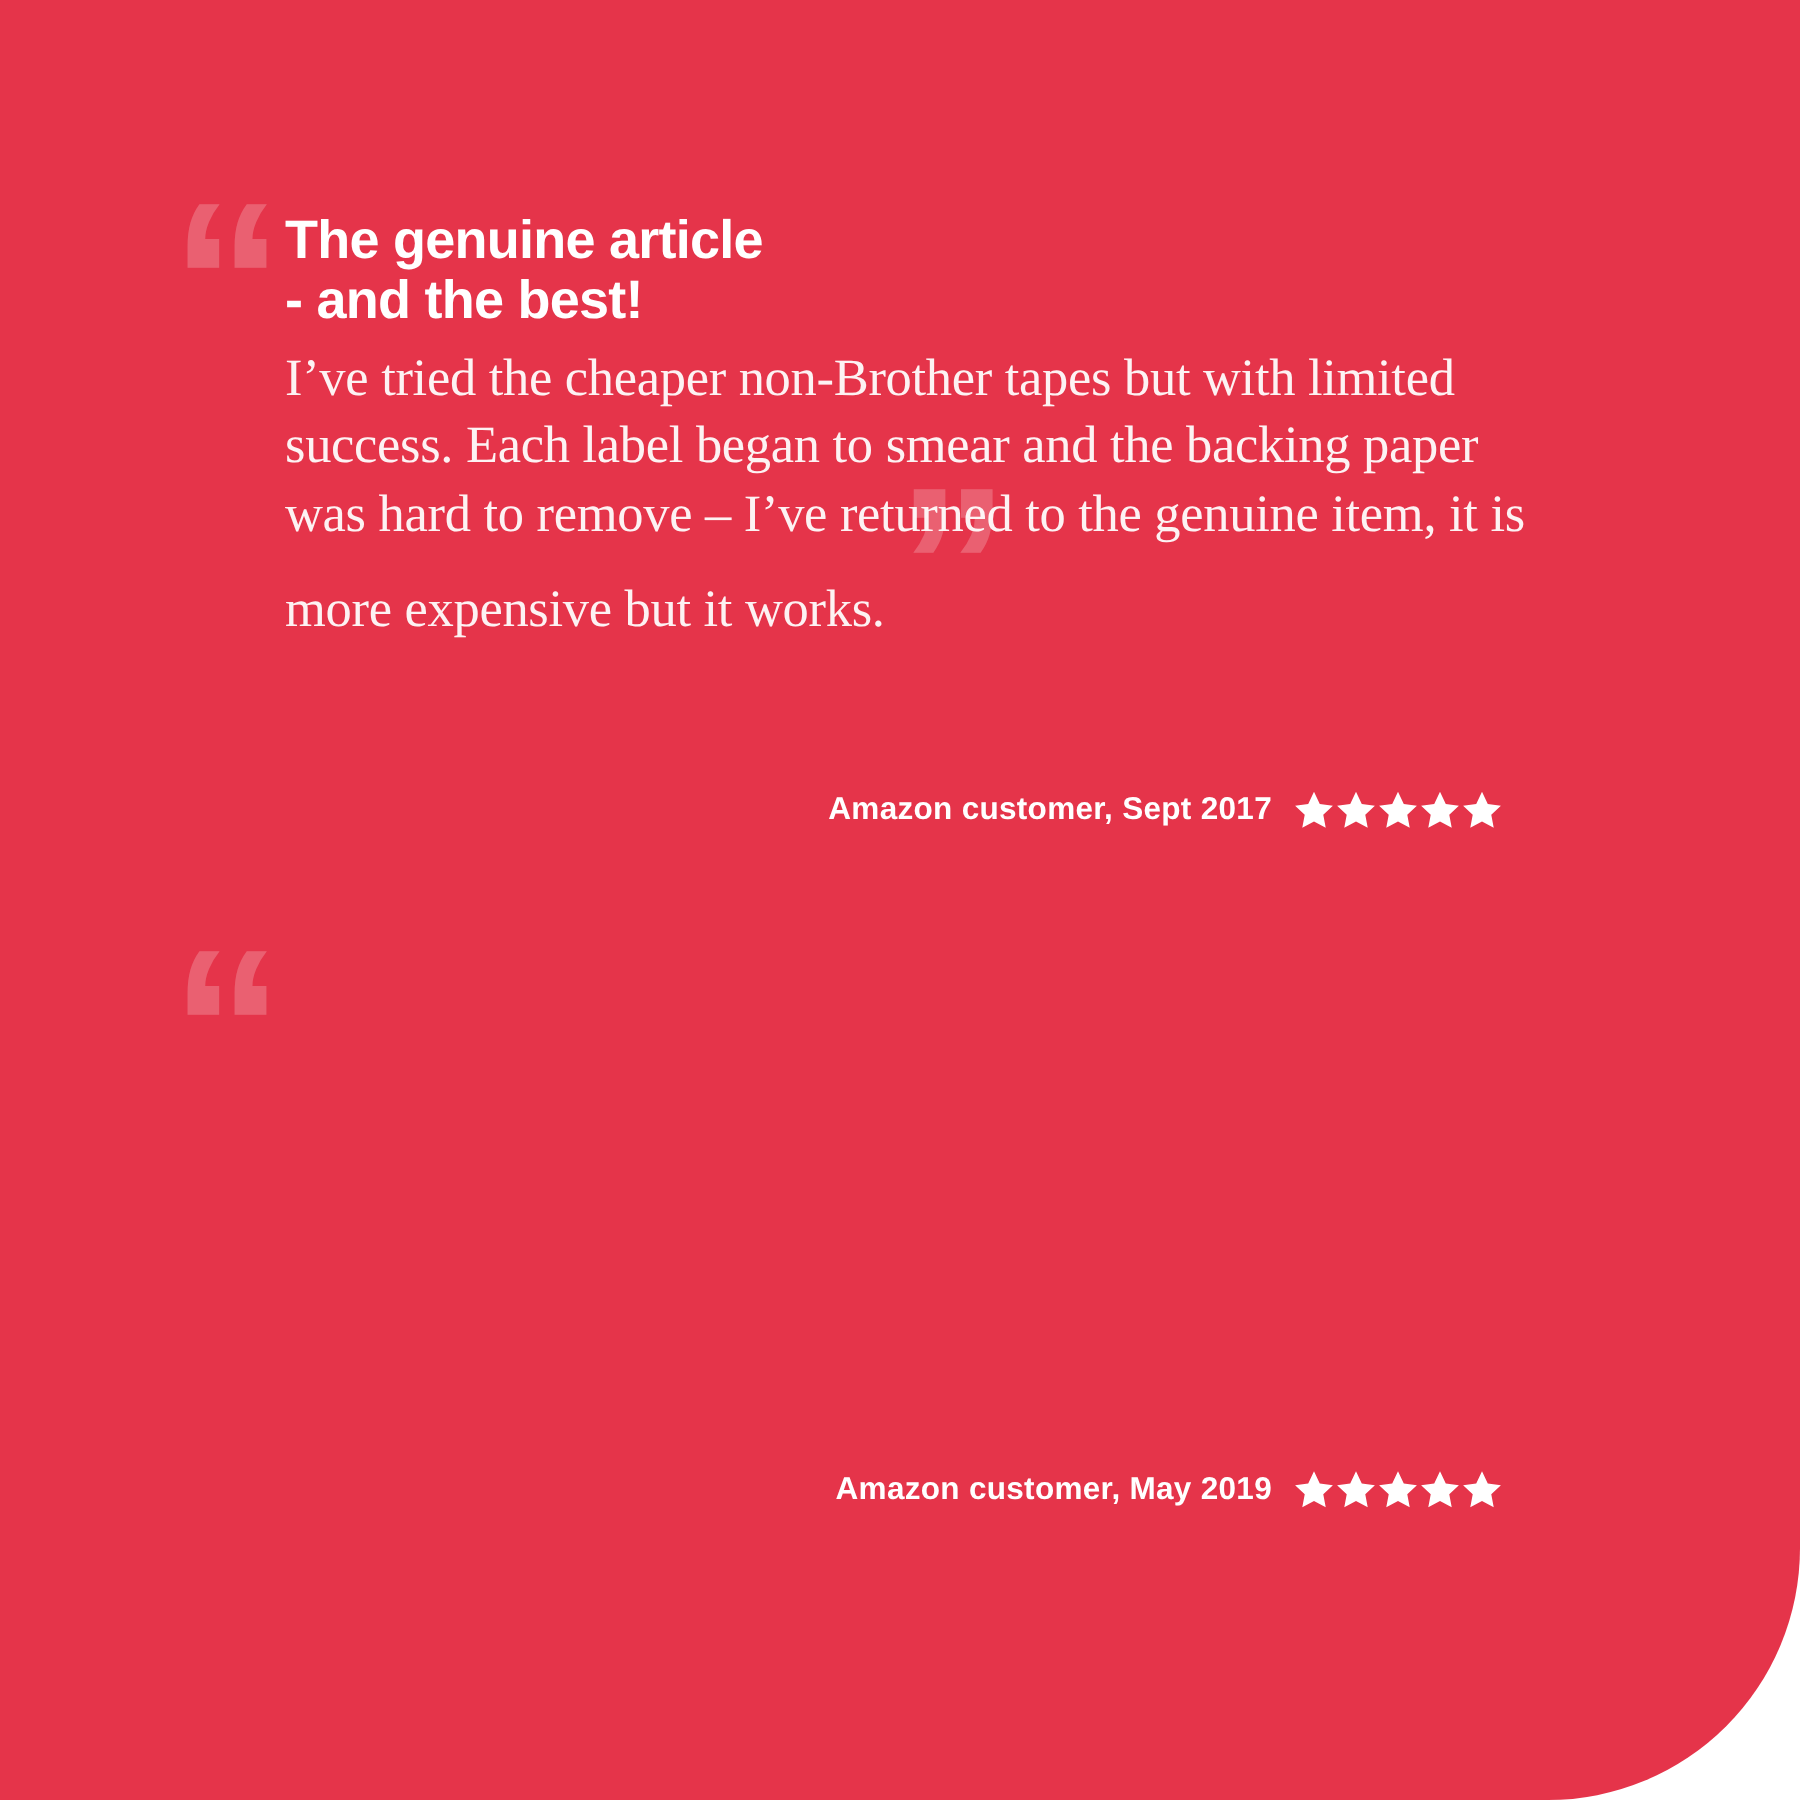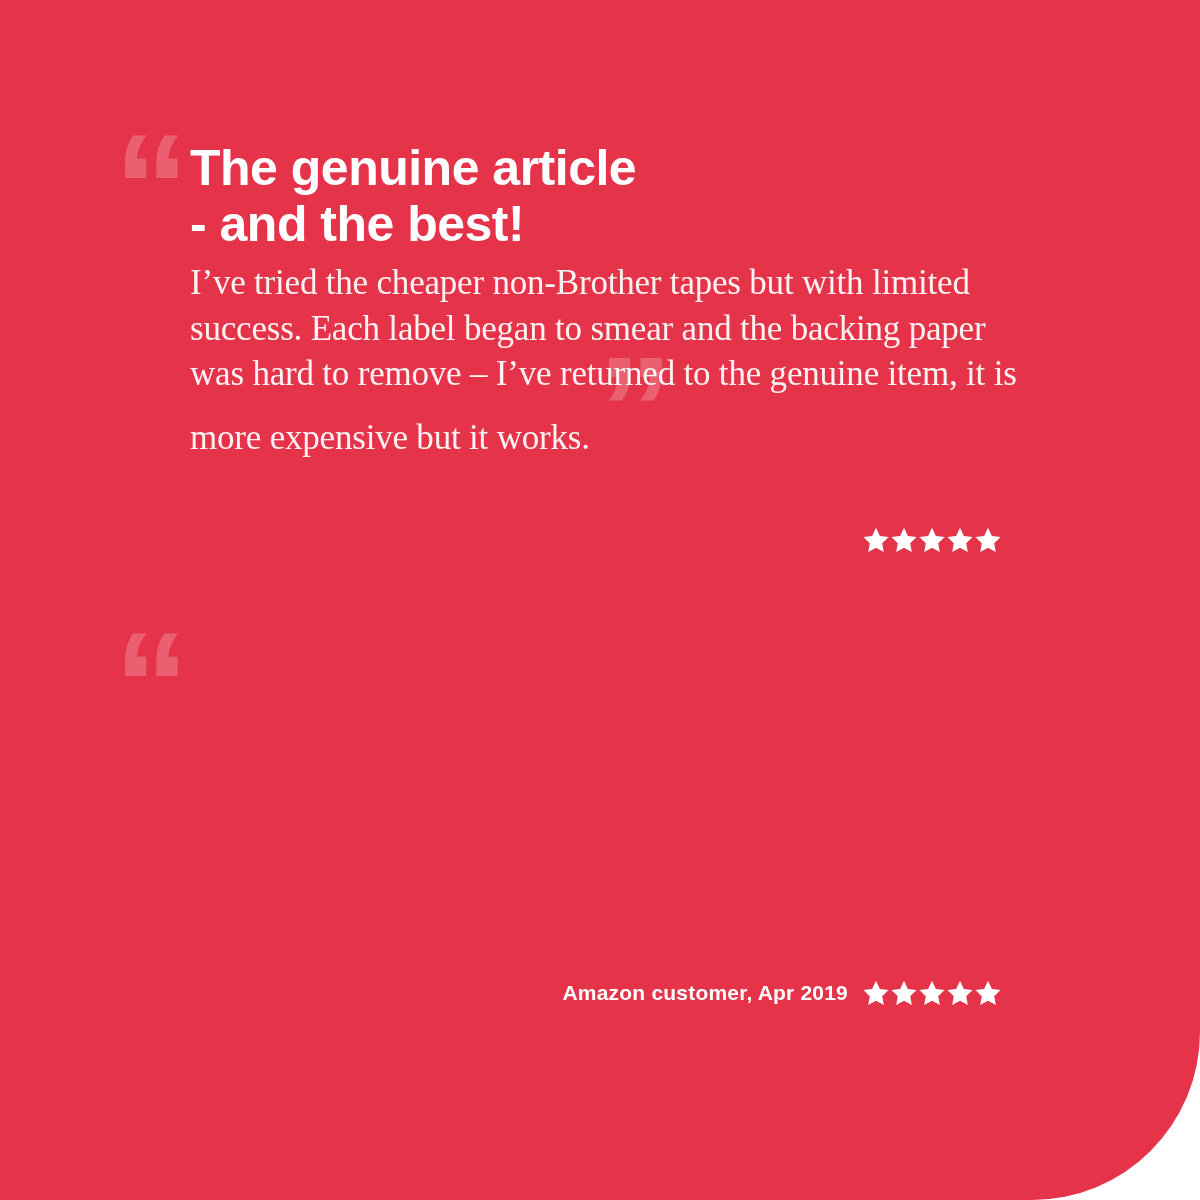--- a/index.html
+++ b/index.html
@@ -71,21 +71,21 @@
 
   .review-body {
     margin-left: 72px;
   }
 
   .review-heading {
     margin: 0;
     color: #ffffff;
     font-family: "Liberation Sans", sans-serif;
     font-weight: 700;
-    font-size: 50px;
+    font-size: 36px;
     line-height: 1.12;
     letter-spacing: -0.5px;
     white-space: pre-line;
   }
 
   .review-text {
     margin: 6px 0 0 0;
     color: #fdf2f3;
     font-family: Liberation Serif, serif;
     font-weight: 400;
@@ -165,20 +165,21 @@
       <div class="review-body">
         <h2 class="review-heading">The genuine article
 - and the best!</h2>
         <div class="review-text-wrap">
           <p class="review-text">I’ve tried the cheaper non-Brother tapes but with limited success. Each label began to smear and the backing paper was hard to remove – I’ve returned to the genuine item, it is more expensive but it works.</p><span class="quote-close">”</span>
         </div>
       </div>
     </div>
 
     <div class="attribution attr--one">
+      <span class="attribution-name">Amazon customer, Sept 2017</span>
       <span class="stars">
         <span class="star">
             <svg viewBox="0 0 24 24" width="28" height="28">
               <polygon fill="#ffffff" points="12,1.6 15.3,8.5 22.8,9.5 17.3,14.7 18.7,22.2 12,18.6 5.3,22.2 6.7,14.7 1.2,9.5 8.7,8.5"></polygon>
             </svg>
           </span>
         <span class="star">
             <svg viewBox="0 0 24 24" width="28" height="28">
               <polygon fill="#ffffff" points="12,1.6 15.3,8.5 22.8,9.5 17.3,14.7 18.7,22.2 12,18.6 5.3,22.2 6.7,14.7 1.2,9.5 8.7,8.5"></polygon>
             </svg>
@@ -203,21 +204,21 @@
 
     <div class="review review--two">
       <div class="quote-open">
         <span>“</span>
       </div>
       <div class="review-body">
       </div>
     </div>
 
     <div class="attribution attr--two">
-      <span class="attribution-name">Amazon customer, Apr 2019</span>
+      <span class="attribution-name">Amazon customer, May 2019</span>
       <span class="stars">
         <span class="star">
             <svg viewBox="0 0 24 24" width="28" height="28">
               <polygon fill="#ffffff" points="12,1.6 15.3,8.5 22.8,9.5 17.3,14.7 18.7,22.2 12,18.6 5.3,22.2 6.7,14.7 1.2,9.5 8.7,8.5"></polygon>
             </svg>
           </span>
         <span class="star">
             <svg viewBox="0 0 24 24" width="28" height="28">
               <polygon fill="#ffffff" points="12,1.6 15.3,8.5 22.8,9.5 17.3,14.7 18.7,22.2 12,18.6 5.3,22.2 6.7,14.7 1.2,9.5 8.7,8.5"></polygon>
             </svg>

